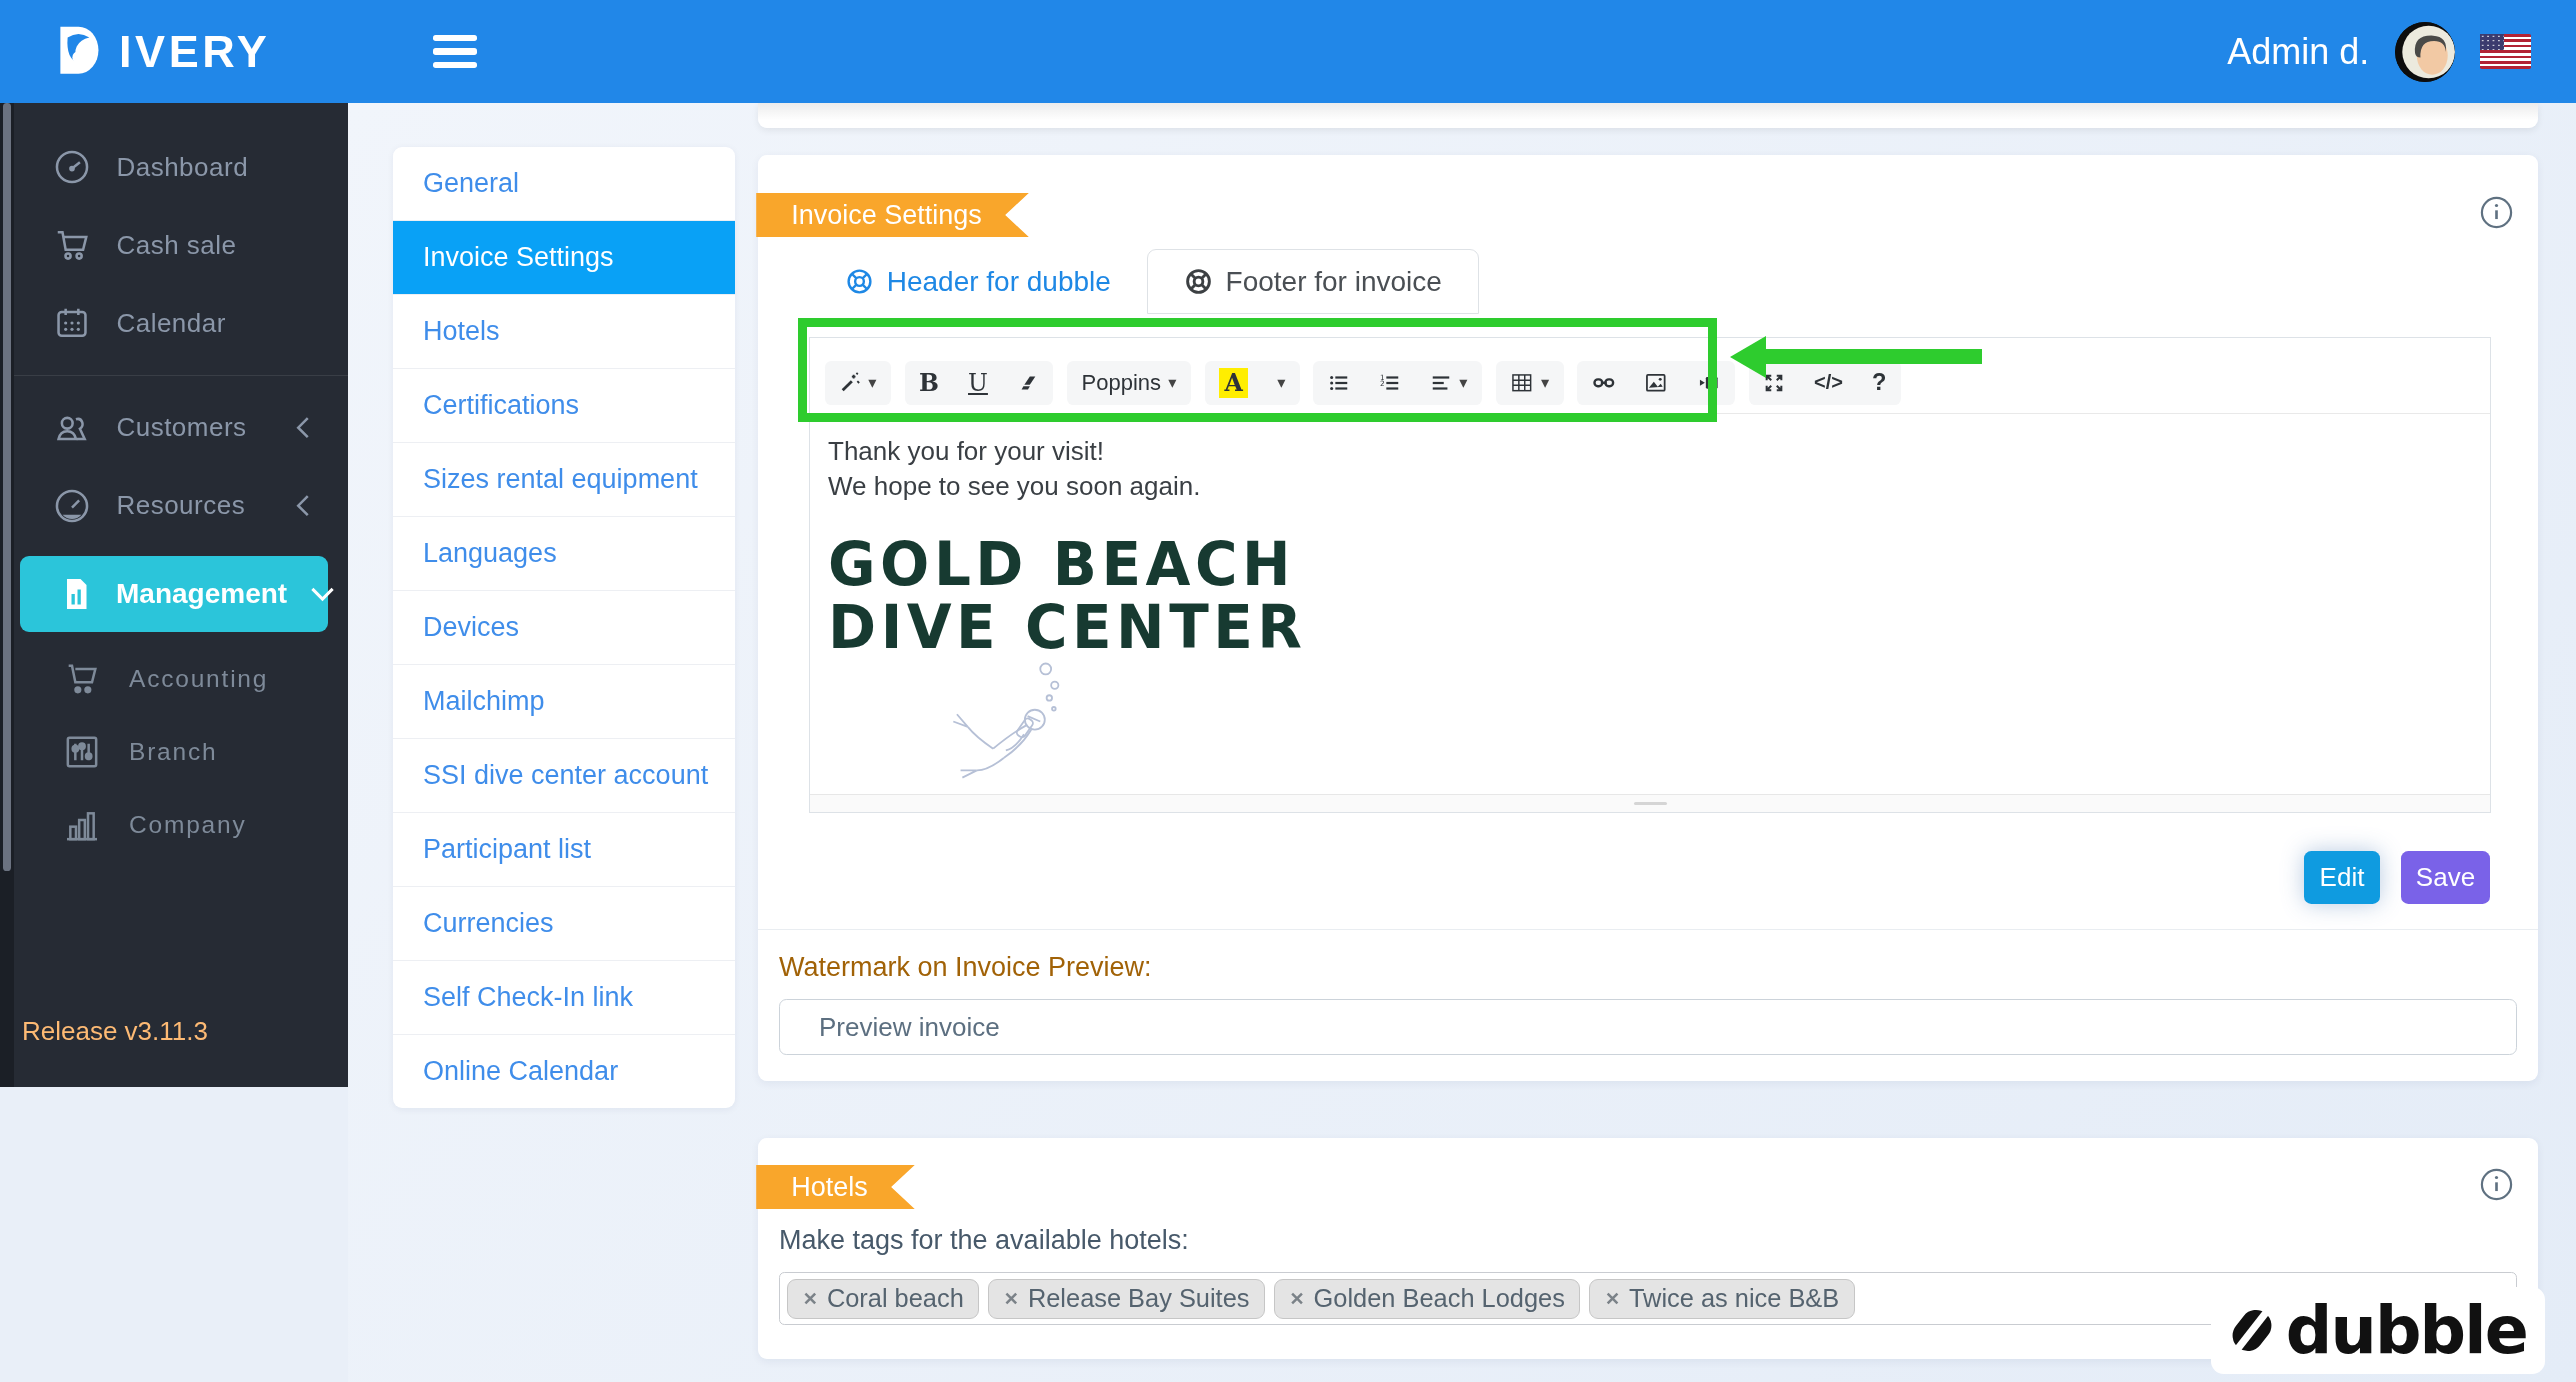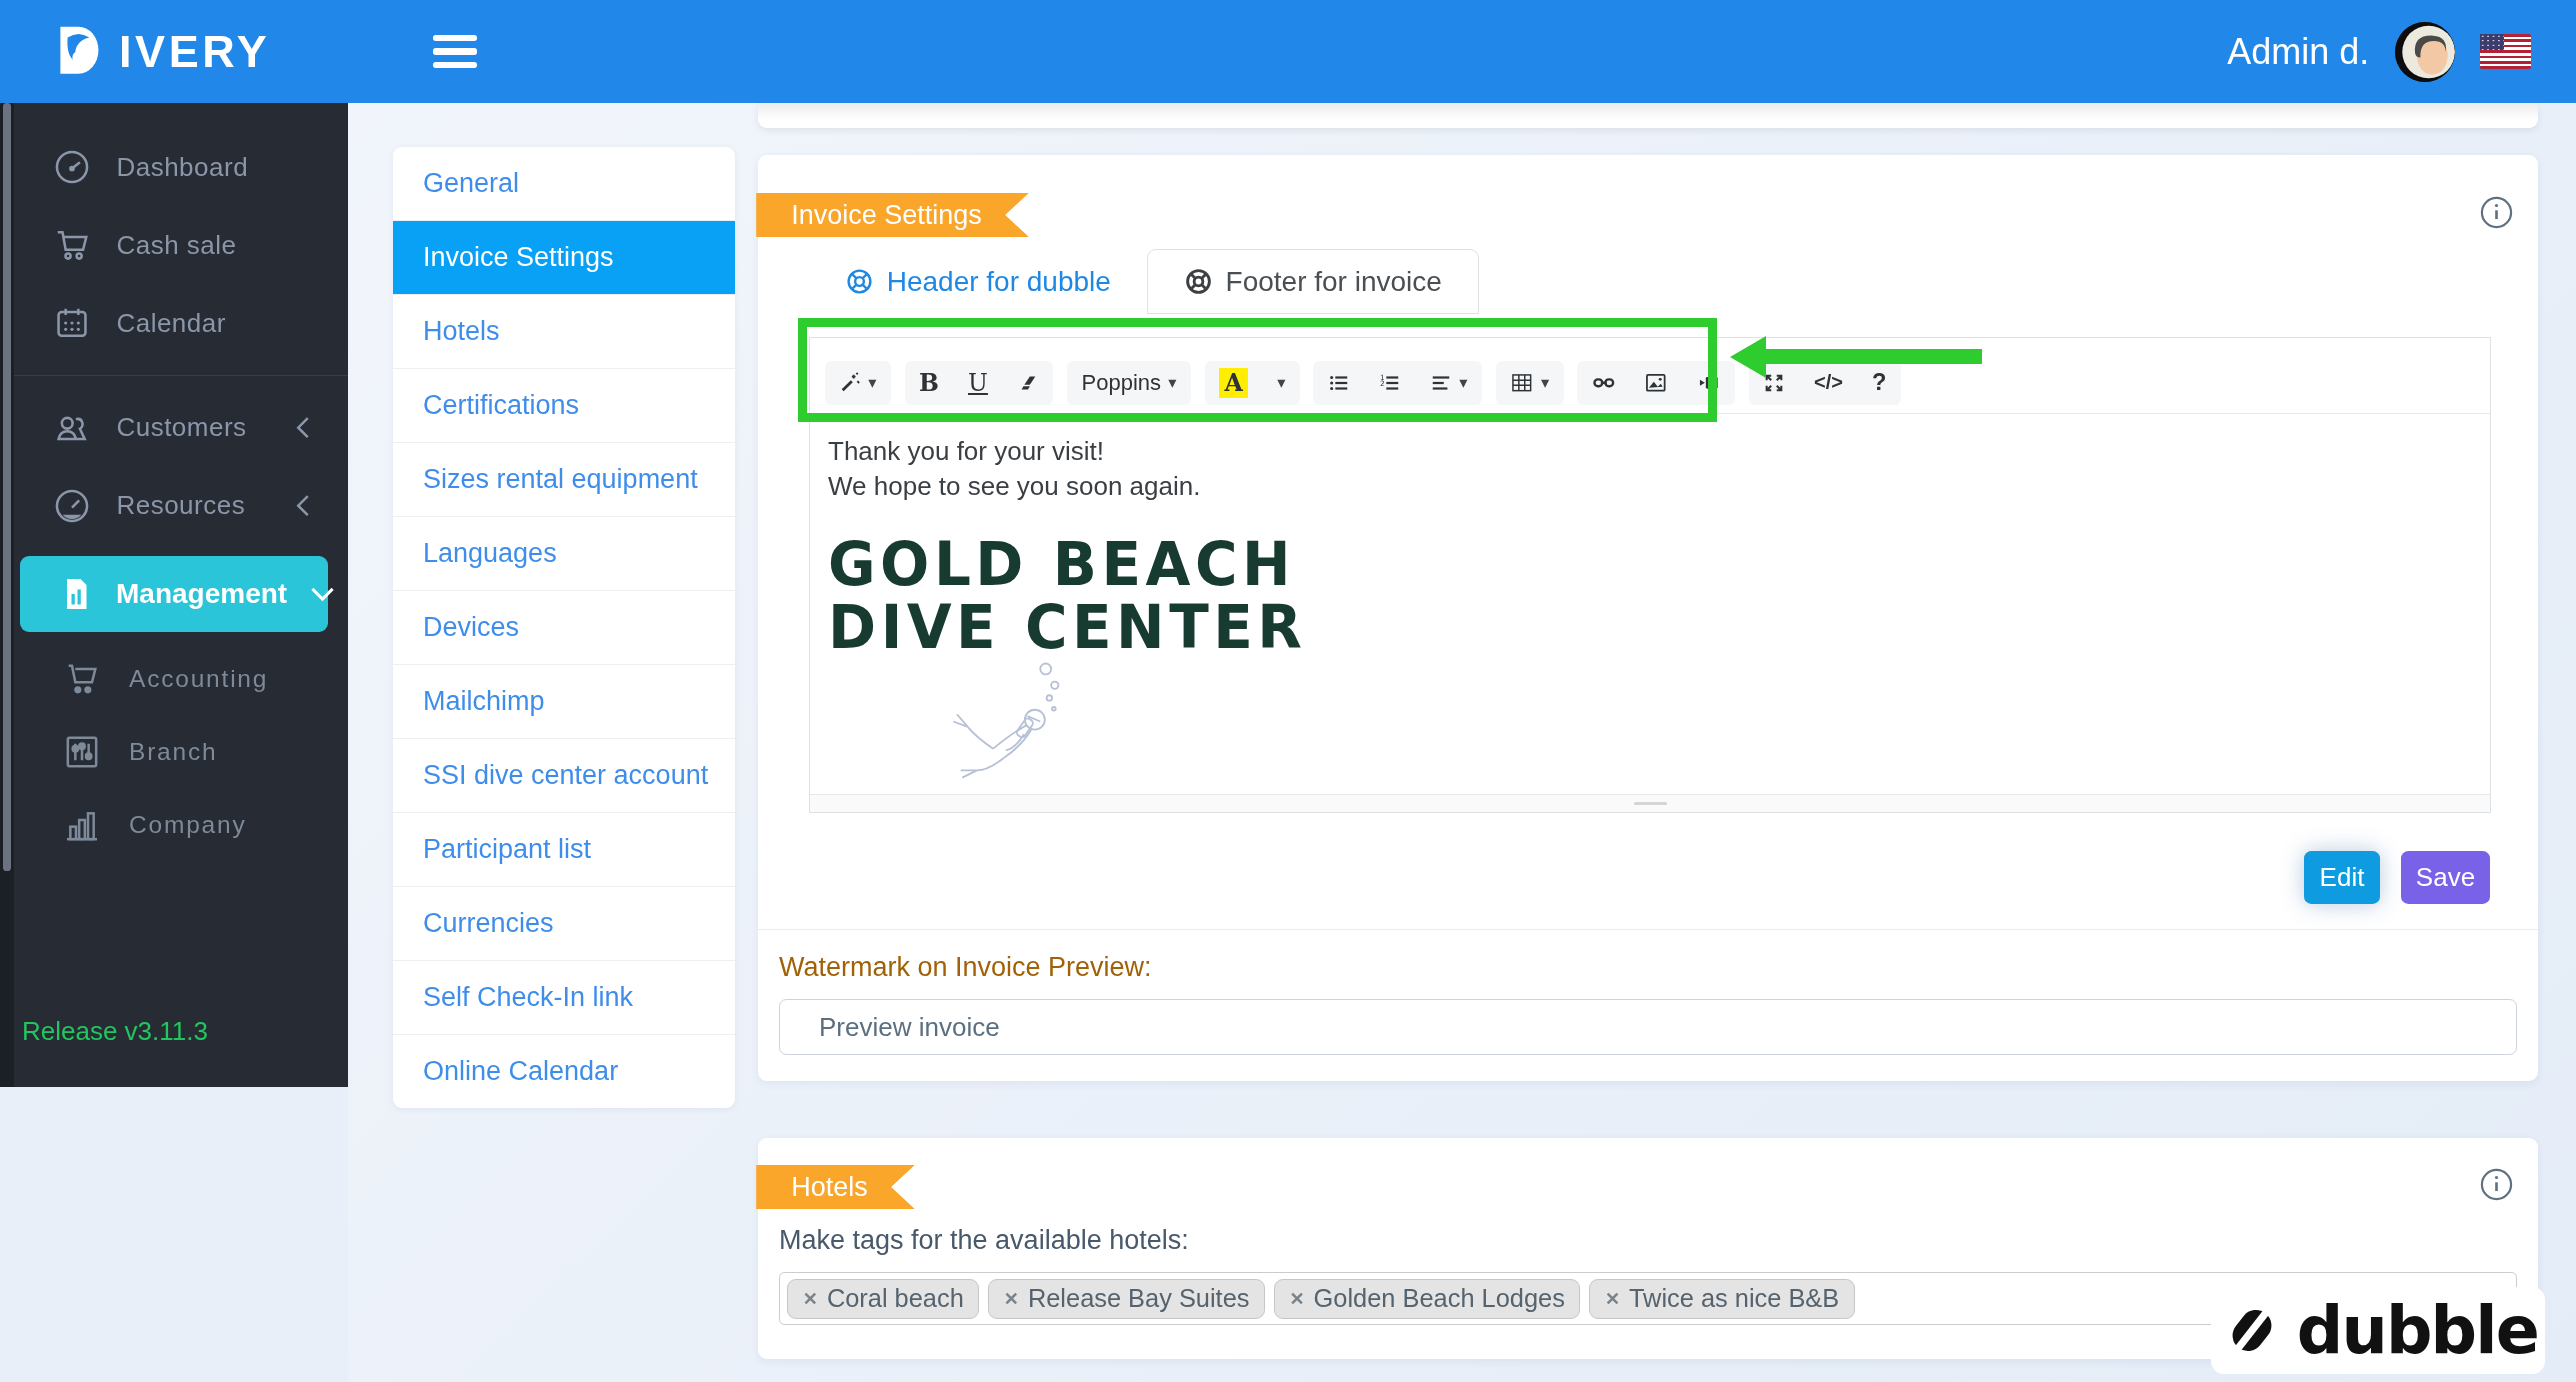--- a/index.html
+++ b/index.html
@@ -24,21 +24,21 @@
   .sidebar{position:absolute;left:0;top:103px;width:348px;height:984px;background:#262b34;z-index:40;}
   .side-scroll{position:absolute;left:0;top:0;width:13.6px;height:100%;background:#1b1f26;}
   .side-thumb{position:absolute;left:2.7px;top:0;width:8.2px;height:78%;background:#6b7280;border-radius:3.6px;}
   .side-nav{padding-top:25.4px;}
   .side-item{display:flex;align-items:center;gap:25.4px;padding-left:53px;height:78px;color:#8b97a9;font-size:26px;letter-spacing:0.5px;cursor:pointer;}
   .side-item .chev{margin-left:auto;margin-right:36px;}
   .side-divider{border-top:0.9px solid rgba(255,255,255,.09);margin:12.7px 0;}
   .mgmt-pill{margin:11px 20px;height:76px;background:#2bc5da;border-radius:9px;display:flex;align-items:center;gap:22px;padding-left:38px;color:#fff;font-size:28px;font-weight:700;cursor:pointer;}
   .mgmt-pill .chev{margin-left:auto;margin-right:31px;}
   .sub-item{display:flex;align-items:center;gap:27px;padding-left:62px;height:73px;color:#7e8a99;font-size:24.5px;letter-spacing:1.8px;cursor:pointer;}
-  .release{position:absolute;left:22px;bottom:40px;color:#22c55e;font-size:26px;}
+  .release{position:absolute;left:22px;bottom:40px;color:#fdba74;font-size:26px;}
   
   .main{position:absolute;left:348px;top:103px;width:2228px;height:1280px;background:linear-gradient(135deg,#f1f5fb 0%,#e4ecf7 100%);}
   .partial-card{position:absolute;left:410px;top:0;width:1780px;height:25.4px;background:linear-gradient(#ececec,#fff 70%);border-radius:0 0 9px 9px;box-shadow:0 2.7px 7.3px rgba(0,0,0,.07);}
   
   .settings-menu{position:absolute;left:45px;top:44px;width:342px;background:#fff;border-radius:9px;box-shadow:0 1.8px 7.3px rgba(20,40,80,.06);overflow:hidden;}
   .menu-item{padding:19px 18px 19px 30px;font-size:27px;color:#3f8dea;border-bottom:0.9px solid #edeff3;line-height:35px;cursor:pointer;}
   .menu-item:last-child{border-bottom:none;}
   .menu-item.active{background:#09a1f6;color:#fff;}
   
   .card{position:absolute;background:#fff;border-radius:9px;box-shadow:0 2.7px 9px rgba(20,40,80,.06);}
@@ -80,21 +80,21 @@
   .card-divider{position:absolute;left:0;top:774px;width:100%;border-top:0.9px solid #e9edf1;}
   .wm-label{position:absolute;left:21px;top:797px;font-size:27px;color:#a16207;}
   .wm-input{position:absolute;left:21px;top:844px;width:1738px;height:56px;border:0.9px solid #ccd3da;border-radius:7.3px;font-size:26px;color:#5c6f80;padding-left:39px;font-family:"Liberation Sans",sans-serif;background:#fff;}
   
   .hotels-label{position:absolute;left:21px;top:87px;font-size:27px;color:#47596a;}
   .tags-input{position:absolute;left:21px;top:134px;width:1738px;height:53px;border:0.9px solid #c9ccd1;border-radius:5.4px;display:flex;align-items:center;gap:9px;padding:0 7.3px;background:#fff;}
   .tag{display:flex;align-items:center;gap:9px;height:40px;background:#e4e4e4;border:0.9px solid #c6c6c6;border-radius:9px;padding:0 14.5px;font-size:25.4px;color:#55636f;cursor:default;}
   .tag .x{font-size:18px;color:#7b8288;font-weight:bold;cursor:pointer;}
   
   .dubble{position:absolute;left:1453px;top:149px;width:334px;height:87px;background:#fff;border-radius:12.7px;display:flex;align-items:center;gap:12.7px;padding-left:20px;z-index:8;}
-  .dubble-text{font-size:65px;font-weight:800;color:#111;letter-spacing:-1.8px;font-family:"DejaVu Sans",sans-serif;margin-left:11px;}
+  .dubble-text{font-size:65px;font-weight:800;color:#111;letter-spacing:-1.8px;font-family:"DejaVu Sans",sans-serif;}
   svg{display:block;}
 </style>
 </head>
 <body>
 
 <div class="topbar">
   <div class="brand">
     <span>
       <svg width="51" height="58" viewBox="0 0 28 32">
         <path d="M4 2 h10 a11 13 0 0 1 0 26 h-10 z" fill="#fff"></path>

